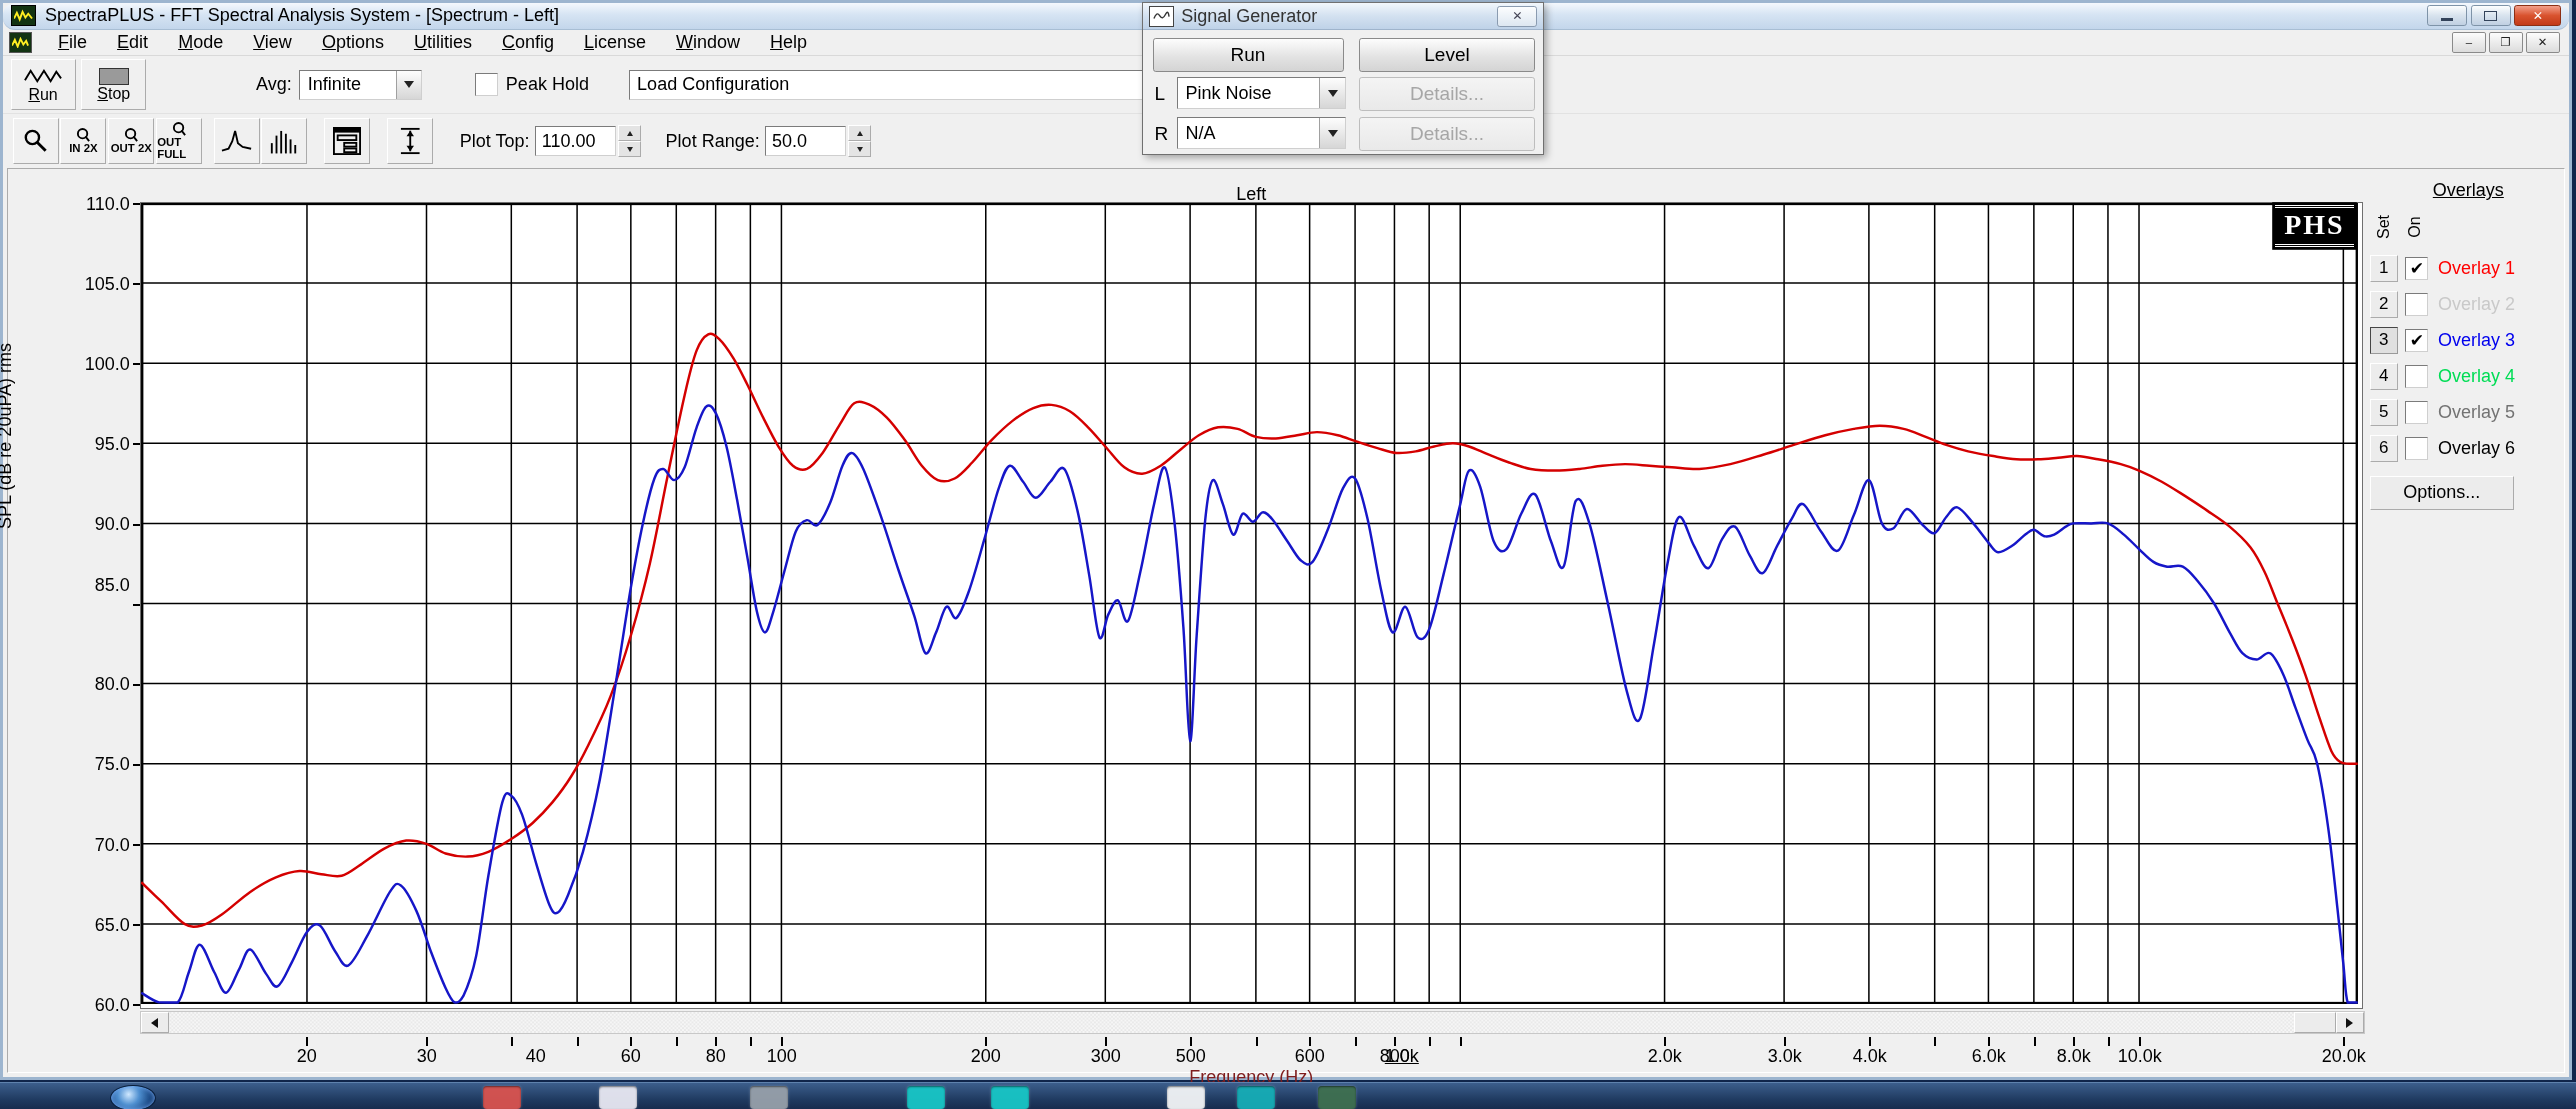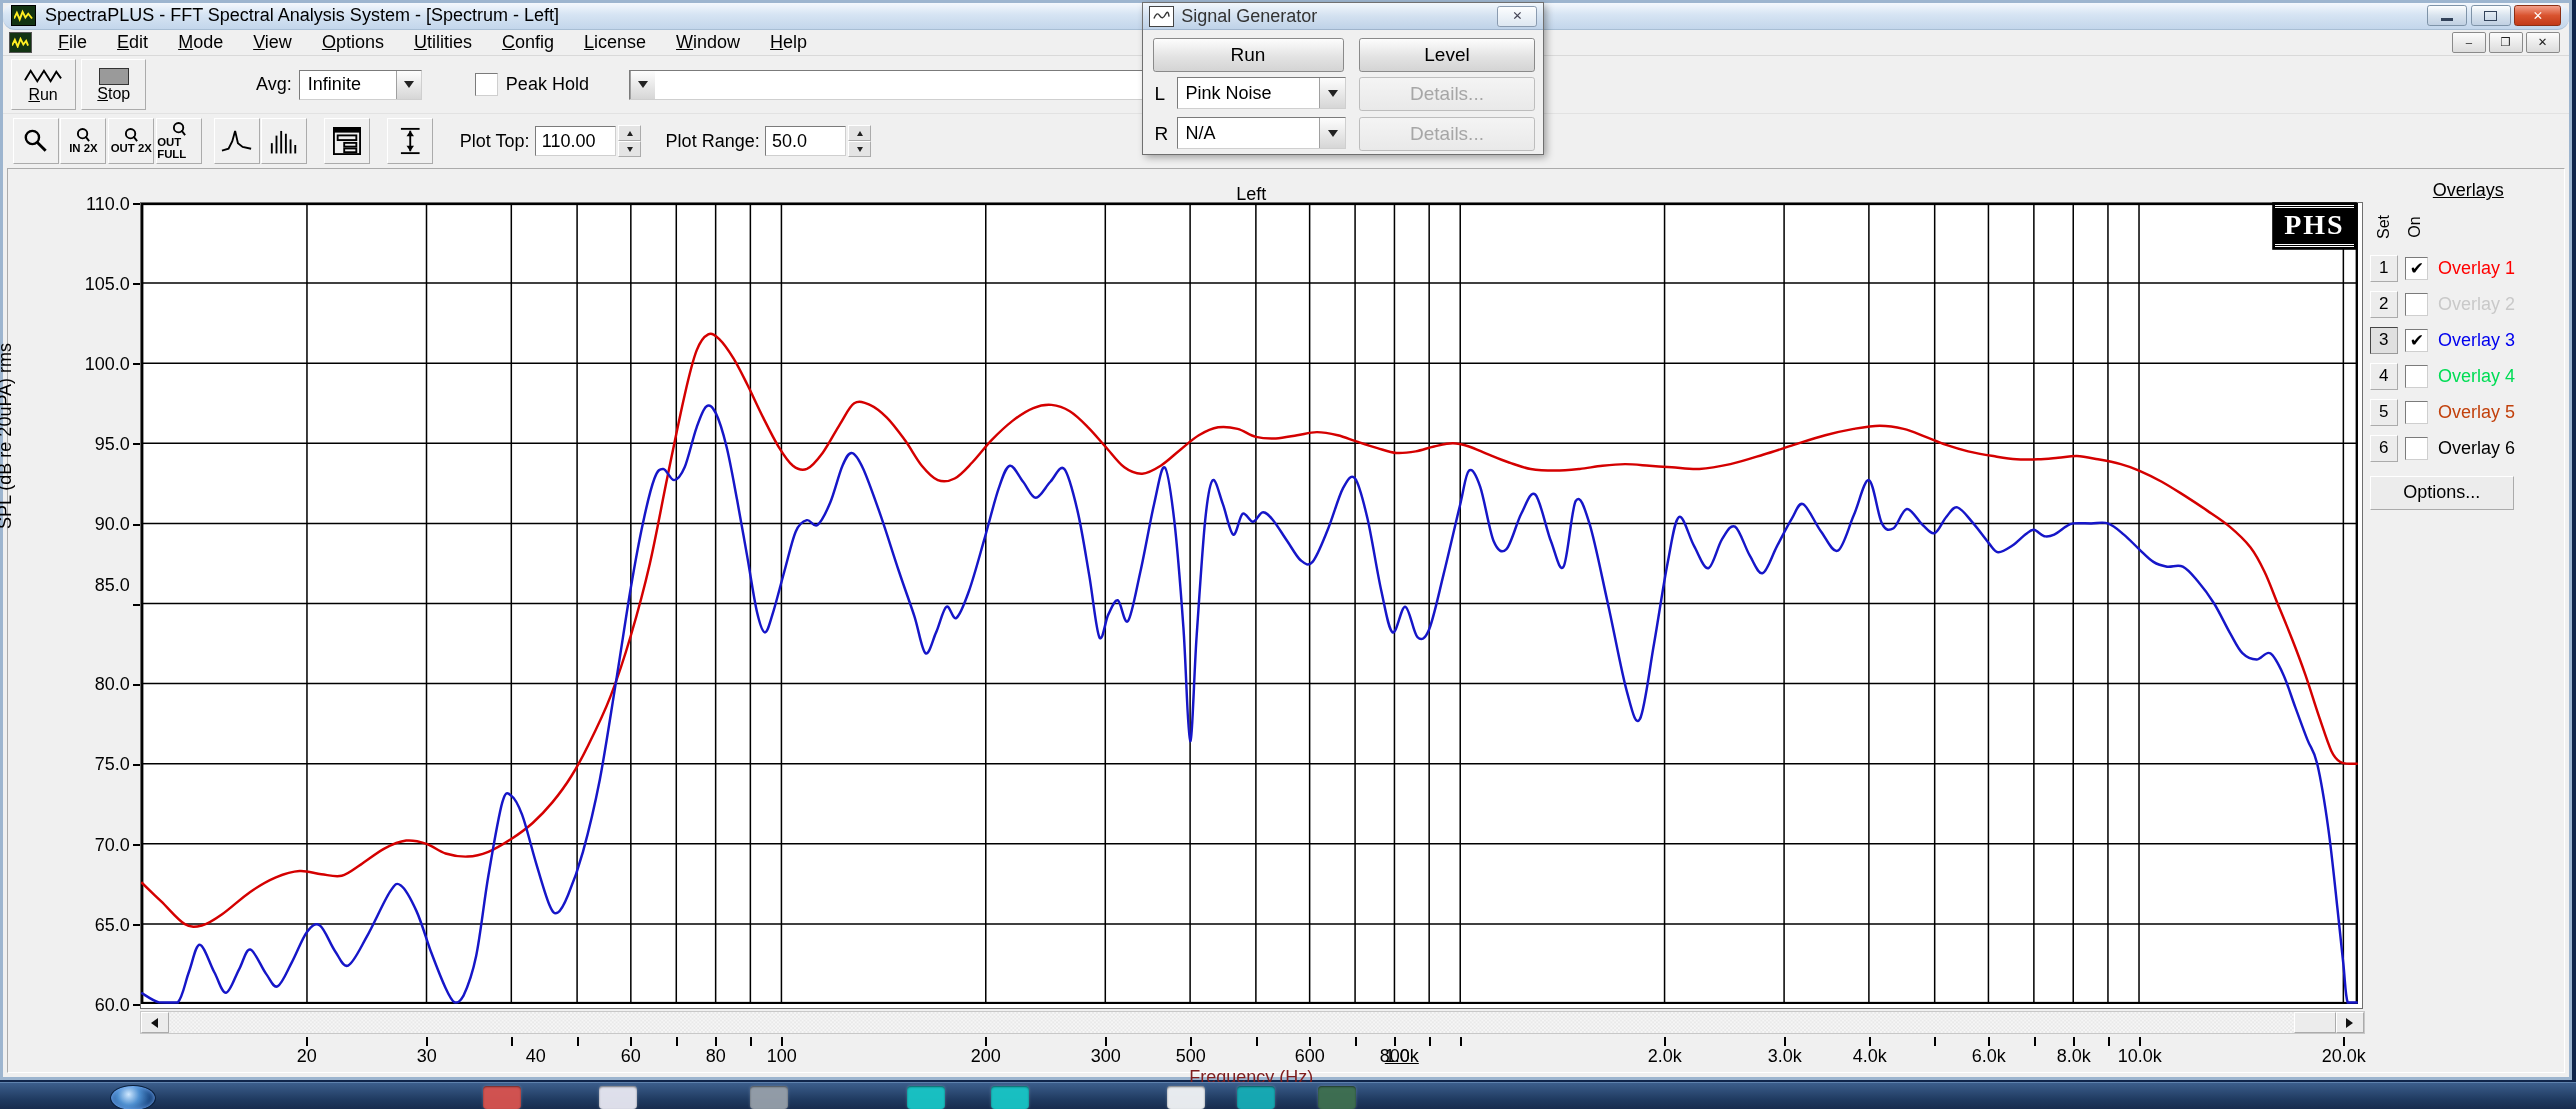--- a/index.html
+++ b/index.html
@@ -214,20 +214,21 @@
     <span class="avg-label">Avg:</span>
     <div class="combo" style="width:123px;">
       <span class="val">Infinite</span>
       <span class="drop">
           <span class="tri-down"></span>
         </span>
     </div>
     <div class="checkbox" style="margin-left:53px;"></div>
     <span class="pk-label">Peak Hold</span>
     <div class="combo" style="width:625px;margin-left:32px;">
+      <span class="val">Load Configuration</span>
       <span class="drop">
           <span class="tri-down"></span>
         </span>
     </div>
   </div>
 
   <div class="toolbar2">
     <div class="tb-icon-btn">
       <svg width="26.5" height="26.5" viewBox="0 0 28 28">
           <circle cx="11" cy="10" r="7" fill="none" stroke="#000" stroke-width="2.5"></circle>
@@ -479,21 +480,21 @@
             <span class="ov-label" style="color: rgb(0, 0, 238);">Overlay 3</span>
           </div>
           <div class="ov-row">
             <div class="ov-num">4</div>
             <div class="checkbox ov-chk"></div>
             <span class="ov-label" style="color: rgb(0, 221, 85);">Overlay 4</span>
           </div>
           <div class="ov-row">
             <div class="ov-num">5</div>
             <div class="checkbox ov-chk"></div>
-            <span class="ov-label" style="color: #c2410c; text-align: center;">Overlay 5</span>
+            <span class="ov-label" style="color: #737373; text-align: center;">Overlay 5</span>
           </div>
           <div class="ov-row">
             <div class="ov-num">6</div>
             <div class="checkbox ov-chk"></div>
             <span class="ov-label" style="color: rgb(0, 0, 0);">Overlay 6</span>
           </div>
         </div>
       <div class="ov-options">
           <span>Options...</span>
         </div>

